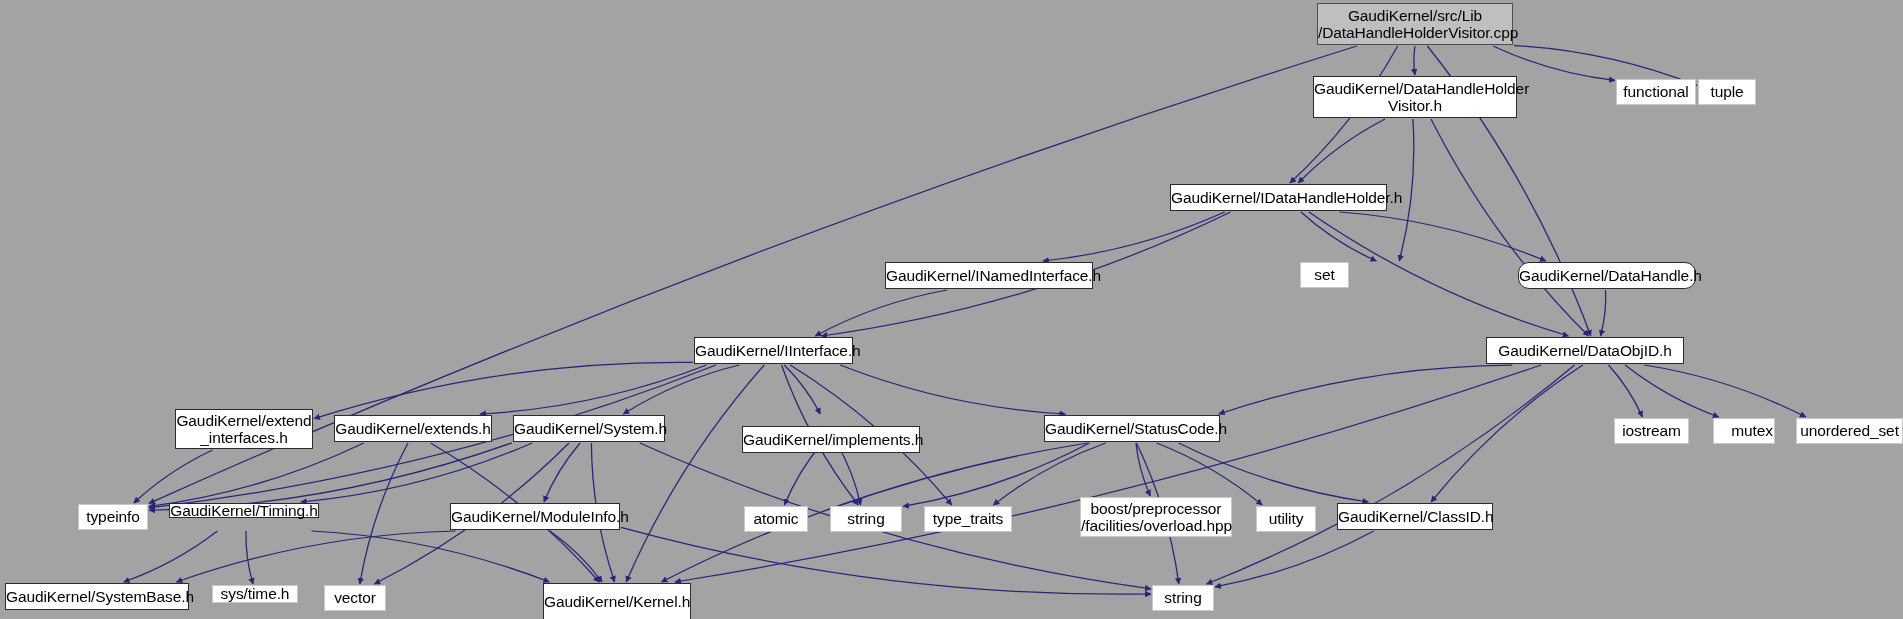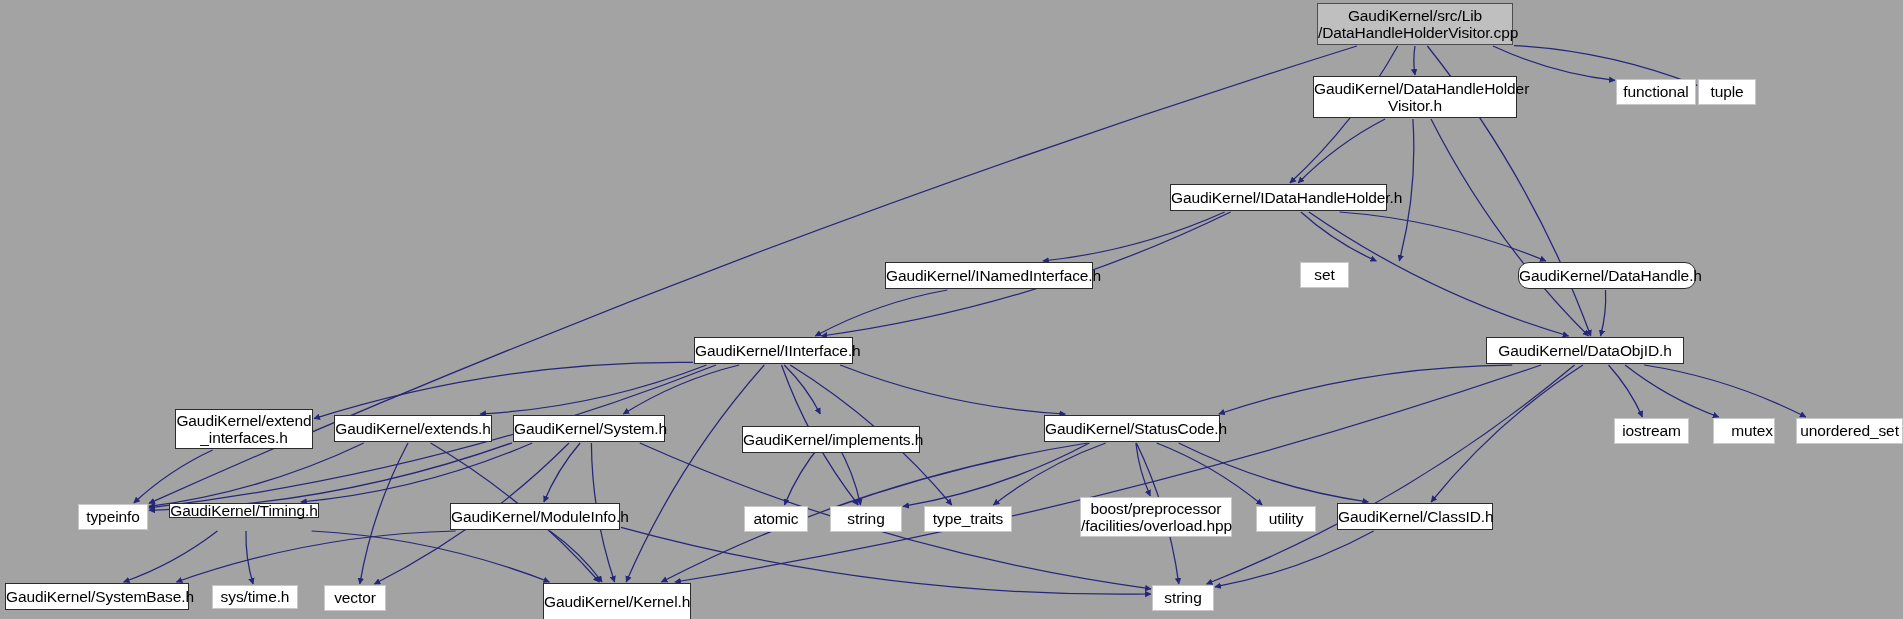--- a/index.html
+++ b/index.html
@@ -154,18 +154,18 @@
       <div class="node hdr" style="left: 169px; top: 503px; width: 150px; height: 15px;"><span class="lbl">GaudiKernel/Timing.h</span></div>
       <div class="node hdr" style="left: 450px; top: 503px; width: 170px; height: 27px;"><span class="lbl">GaudiKernel/ModuleInfo.h</span></div>
       <div class="node ext" style="left: 744px; top: 506px; width: 64px; height: 26px;"><span class="lbl">atomic</span></div>
       <div class="node ext" style="left: 830px; top: 506px; width: 72px; height: 26px;"><span class="lbl">string</span></div>
       <div class="node ext" style="left: 924px; top: 506px; width: 88px; height: 26px;"><span class="lbl">type_traits</span></div>
       <div class="node ext" style="left: 1080px; top: 497px; width: 152px; height: 40px;"><span class="lbl">boost/preprocessor
 /facilities/overload.hpp</span></div>
       <div class="node ext" style="left: 1256px; top: 506px; width: 60px; height: 26px;"><span class="lbl">utility</span></div>
       <div class="node hdr" style="left: 1337px; top: 503px; width: 156px; height: 27px;"><span class="lbl">GaudiKernel/ClassID.h</span></div>
       <div class="node hdr" style="left: 5px; top: 583px; width: 184px; height: 27px;"><span class="lbl">GaudiKernel/SystemBase.h</span></div>
-      <div class="node ext" style="left: 212px; top: 585px; width: 86px; height: 24px;"><span class="lbl">sys/time.h</span></div>
+      <div class="node ext" style="left: 212px; top: 585px; width: 86px; height: 18px;"><span class="lbl">sys/time.h</span></div>
       <div class="node ext" style="left: 324px; top: 585px; width: 62px; height: 26px;"><span class="lbl">vector</span></div>
       <div class="node hdr" style="left: 543px; top: 583px; width: 148px; height: 38px;"><span class="lbl">GaudiKernel/Kernel.h</span></div>
       <div class="node ext" style="left: 1152px; top: 585px; width: 62px; height: 26px;"><span class="lbl">string</span></div>
     </div>
 </div>
 
 </body></html>

